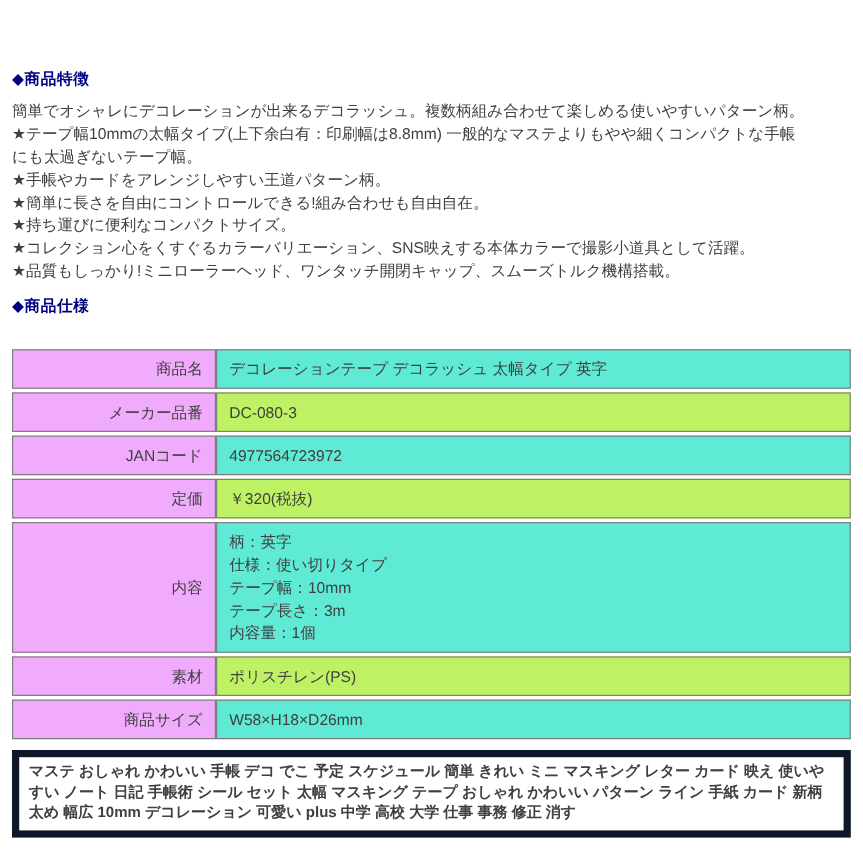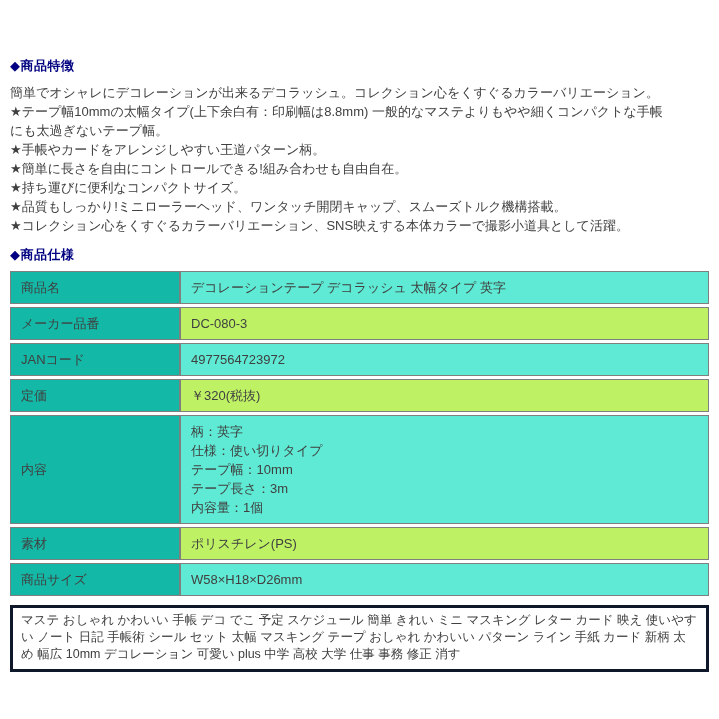--- a/index.html
+++ b/index.html
@@ -19,21 +19,21 @@
   }
   .sec-heading {
     color: #000080;
     font-size: 13px;
     font-weight: bold;
     margin: 0 0 8px 0;
     letter-spacing: 0.5px;
   }
   .sec-heading.specs {
     margin-top: 11px;
-    margin-bottom: 4px;
+    margin-bottom: 24px;
   }
   .para {
     font-size: 13px;
     line-height: 19px;
     color: #404040;
   }
   table.specs-table {
     width: 699px;
     table-layout: fixed;
     border-collapse: separate;
@@ -43,57 +43,59 @@
   }
   table.specs-table td {
     border: 1px solid #7f7f7f;
     padding: 6px 10px;
     vertical-align: middle;
     line-height: 19px;
     overflow: hidden;
   }
   td.lbl {
     width: 148px;
-    background: #14b8a6;
+    background: #f0abfc;
+    text-align: right;
   }
   td.val {
     background: #bef264;
   }
   tr.stripe td.val {
     background: #5eead4;
   }
   .val-line {
     line-height: 19px;
   }
   .keywords-box {
     box-sizing: border-box;
     width: 699px;
     margin-top: 6px;
-    border: 3px solid #0f172a;
+    border: 6px solid #0f172a;
     padding: 4px 8px 6px 8px;
     font-size: 12.5px;
     line-height: 17px;
     color: #404040;
     background: #ffffff;
+    font-weight: bold;
   }
 </style>
 </head>
 <body>
 
 <div class="page">
 
   <div class="sec-heading">◆商品特徴</div>
 
-  <div class="para">簡単でオシャレにデコレーションが出来るデコラッシュ。コレクション心をくすぐるカラーバリエーション。</div>
+  <div class="para">簡単でオシャレにデコレーションが出来るデコラッシュ。複数柄組み合わせて楽しめる使いやすいパターン柄。</div>
   <div class="para">★テープ幅10mmの太幅タイプ(上下余白有：印刷幅は8.8mm) 一般的なマステよりもやや細くコンパクトな手帳にも太過ぎないテープ幅。</div>
   <div class="para">★手帳やカードをアレンジしやすい王道パターン柄。</div>
   <div class="para">★簡単に長さを自由にコントロールできる!組み合わせも自由自在。</div>
   <div class="para">★持ち運びに便利なコンパクトサイズ。</div>
+  <div class="para">★コレクション心をくすぐるカラーバリエーション、SNS映えする本体カラーで撮影小道具として活躍。</div>
   <div class="para">★品質もしっかり!ミニローラーヘッド、ワンタッチ開閉キャップ、スムーズトルク機構搭載。</div>
-  <div class="para">★コレクション心をくすぐるカラーバリエーション、SNS映えする本体カラーで撮影小道具として活躍。</div>
 
   <div class="sec-heading specs">◆商品仕様</div>
 
   <table class="specs-table">
     <tbody>
         <tr class="stripe">
       <td class="lbl">商品名</td>
       <td class="val">デコレーションテープ デコラッシュ 太幅タイプ 英字</td>
     </tr>
     <tr>

